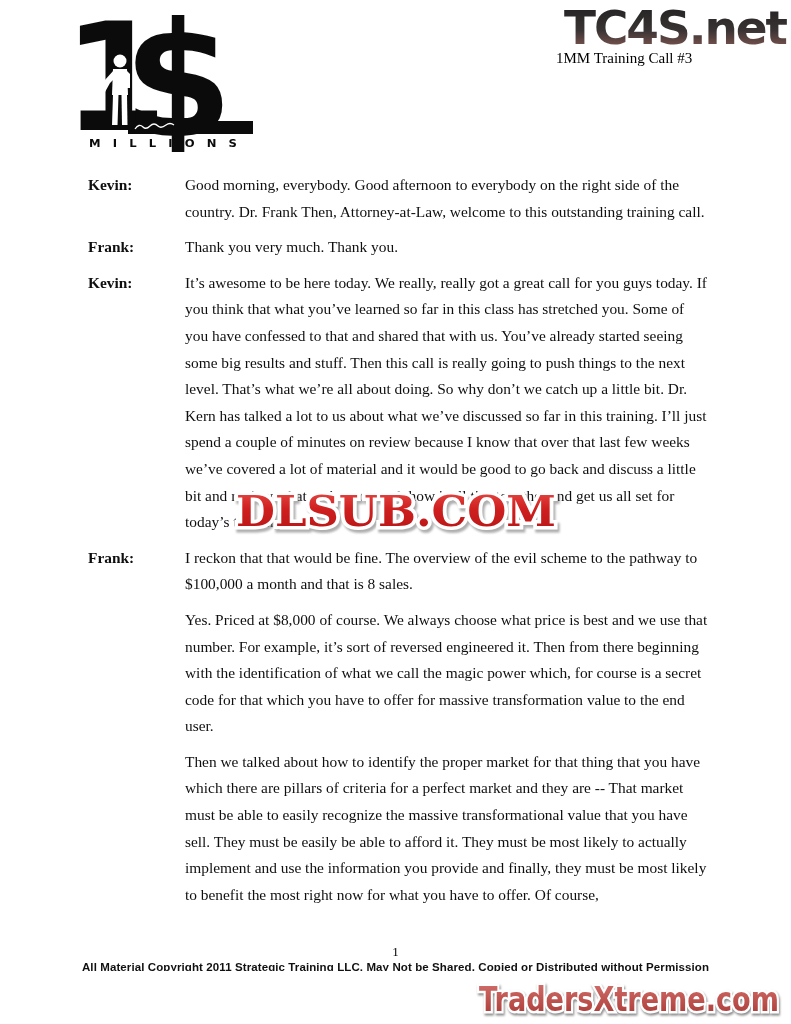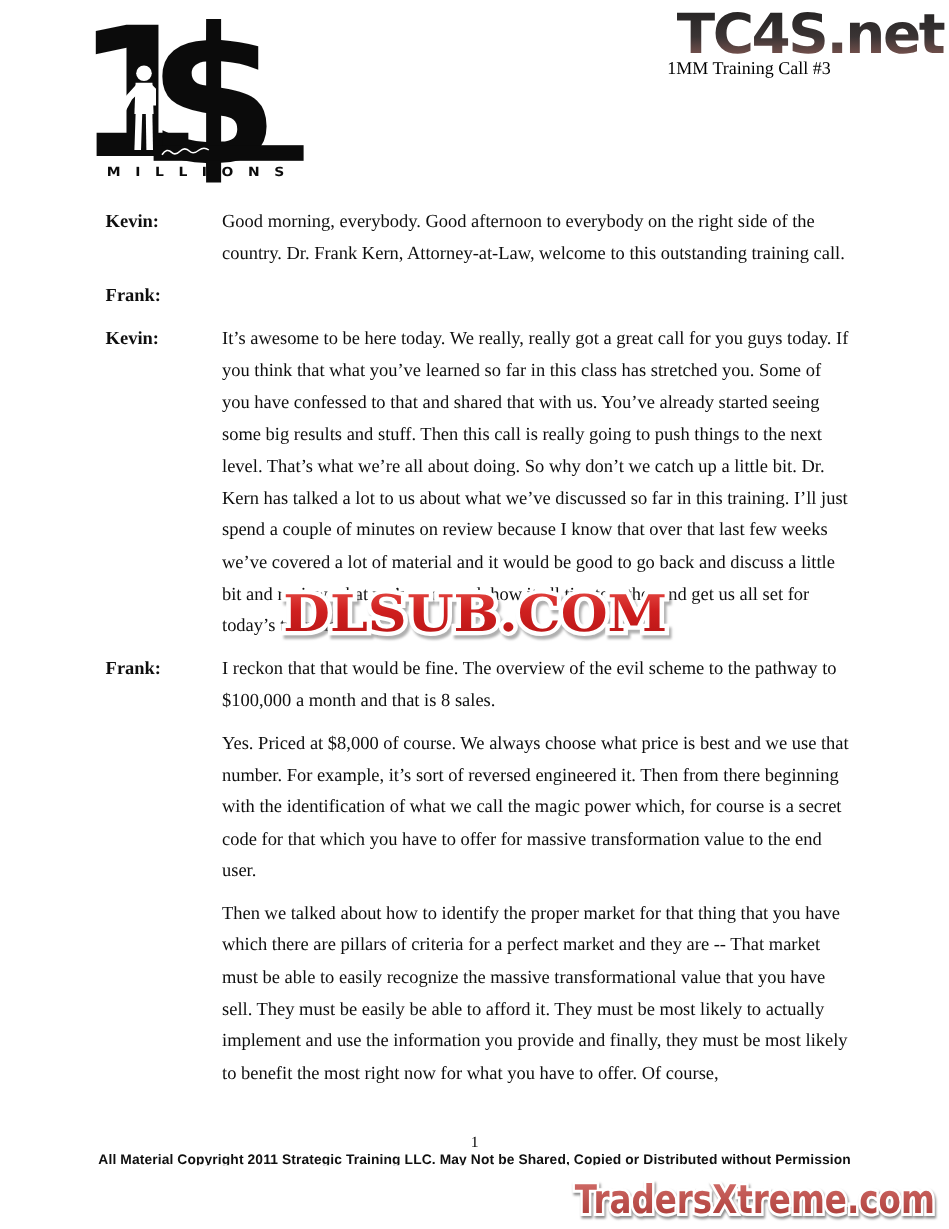--- a/index.html
+++ b/index.html
@@ -80,24 +80,25 @@
     </linearGradient>
   </defs>
   <text x="4" y="40" font-family="DejaVu Sans, sans-serif" font-weight="bold" font-size="46" fill="url(#g-tc4s)" letter-spacing="-2" textLength="222" lengthAdjust="spacingAndGlyphs">TC4S.net</text>
 </svg>
 
 <div id="subtitle">1MM Training Call #3</div>
 
 <div id="transcript">
   <div class="row">
     <div class="speaker">Kevin:</div>
-    <div class="ptext">Good morning, everybody. Good afternoon to everybody on the right side of the country. Dr. Frank Kern, Attorney-at-Law, welcome to this outstanding training call.</div>
+    <div class="ptext">Good morning, everybody. Good afternoon to everybody on the right side of the country. Dr. Frank Then, Attorney-at-Law, welcome to this outstanding training call.</div>
   </div>
   <div class="row">
     <div class="speaker">Frank:</div>
+    <div class="ptext">Thank you very much. Thank you.</div>
   </div>
   <div class="row">
     <div class="speaker">Kevin:</div>
     <div class="ptext">It’s awesome to be here today. We really, really got a great call for you guys today. If you think that what you’ve learned so far in this class has stretched you. Some of you have confessed to that and shared that with us. You’ve already started seeing some big results and stuff.  Then this call is really going to push things to the next level. That’s what we’re all about doing. So why don’t we catch up a little bit.  Dr. Kern has talked a lot to us about what we’ve discussed so far in this training. I’ll just spend a couple of minutes on review because I know that over that last few weeks we’ve covered a lot of material and it would be good to go back and discuss a little bit and review what we’ve covered, how it all ties together and get us all set for today’s training.</div>
   </div>
   <div class="row">
     <div class="speaker">Frank:</div>
     <div class="ptext">I reckon that that would be fine. The overview of the evil scheme to the pathway to $100,000 a month and that is 8 sales.</div>
   </div>
   <div class="row">

